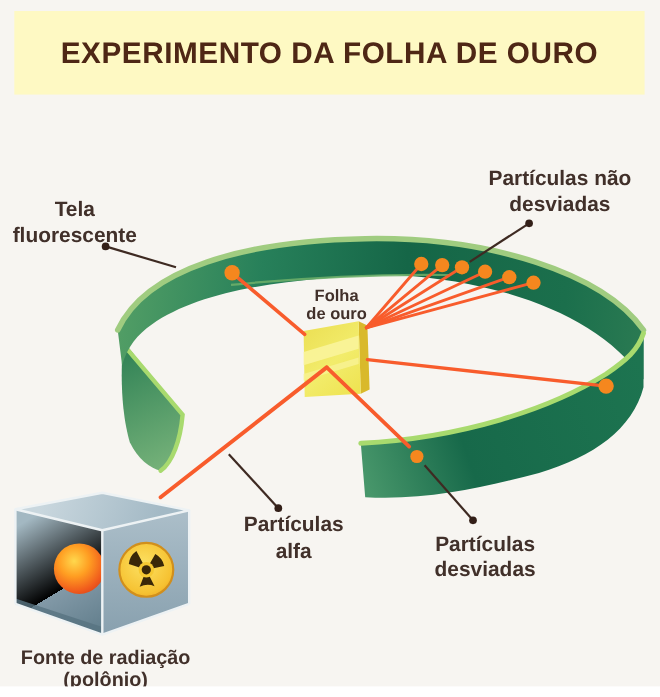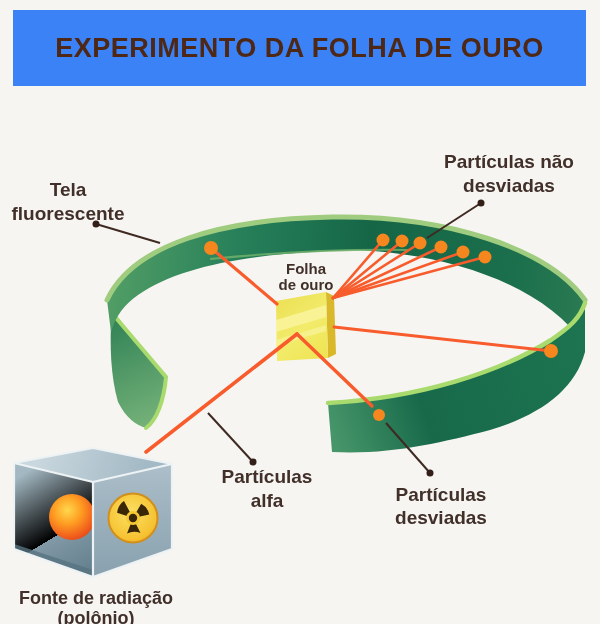--- a/index.html
+++ b/index.html
@@ -3,21 +3,21 @@
 <meta charset="utf-8">
 <style>
   html,body{margin:0;padding:0;background:#ffffff;}
   .stage{
     position:relative;width:600px;height:634px;overflow:hidden;
     background:#f7f5f1;
     font-family:"Liberation Sans",sans-serif;
   }
   .banner{
     position:absolute;left:13px;top:10px;width:573px;height:76px;
-    background:#3b82f6;
+    background:#fef9c3;
     display:flex;flex-direction:column;align-items:center;justify-content:center;
     text-align:center;
   }
   .banner .t-line{
     font-weight:bold;font-size:27px;line-height:34px;color:#4e2715;
     letter-spacing:.5px;white-space:nowrap;
   }
   .bottom-strip{position:absolute;left:0;top:624px;width:600px;height:10px;background:#ffffff;}
   svg{position:absolute;left:0;top:0;}
   svg text{font-family:"Liberation Sans",sans-serif;font-weight:bold;fill:#41302a;}

